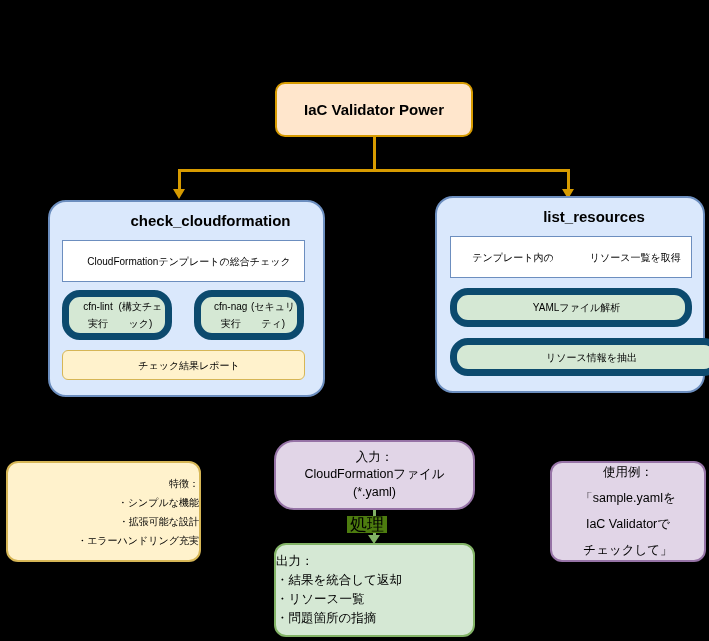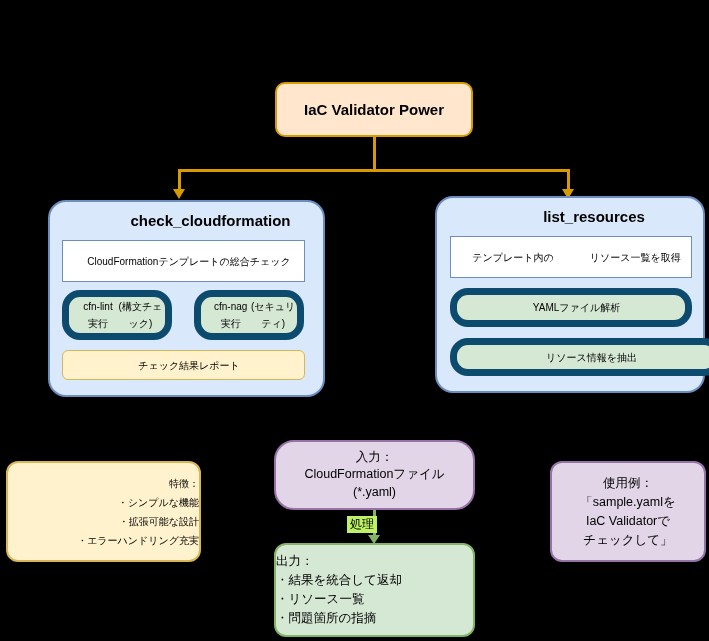--- a/index.html
+++ b/index.html
@@ -75,34 +75,34 @@
   }
   .output-box {
     left:274px; top:543px; width:201px; height:94px;
     background:#d5e8d4; border:2px solid #82b366; border-radius:12px;
     display:flex; flex-direction:column; justify-content:center;
     font-size:12.5px; line-height:19px;
   }
   .usage-box {
     left:550px; top:461px; width:156px; height:101px;
     background:#e1d5e7; border:2px solid #9673a6; border-radius:12px;
-    display:flex; flex-direction:column; align-items:center; justify-content:center;
+    display:flex; flex-direction:column; align-items:center; justify-content:space-between;
     text-align:center; font-size:12.5px; line-height:19px;
   }
 
   
   .proc-line { left:373px; top:510px; width:3px; height:28px; background:#82b366; }
   .proc-head {
     position:absolute; left:368px; top:535px; width:0; height:0;
     border-left:6px solid transparent; border-right:6px solid transparent;
     border-top:9px solid #82b366;
   }
   .proc-label {
-    position:absolute; left:347px; top:516px; background:#bef264; color:#000;
-    font-size:12px; padding:1px 3px; line-height:15px;
+    position:absolute; left:347px; top:516px; background:#4d7c0f; color:#000;
+    font-size:17px; padding:1px 3px; line-height:15px;
   }
   .line { display:block; }
 </style>
 </head>
 <body>
 
 <div class="canvas">
 
   <div class="node root-node">
     <span>IaC Validator Power</span>

